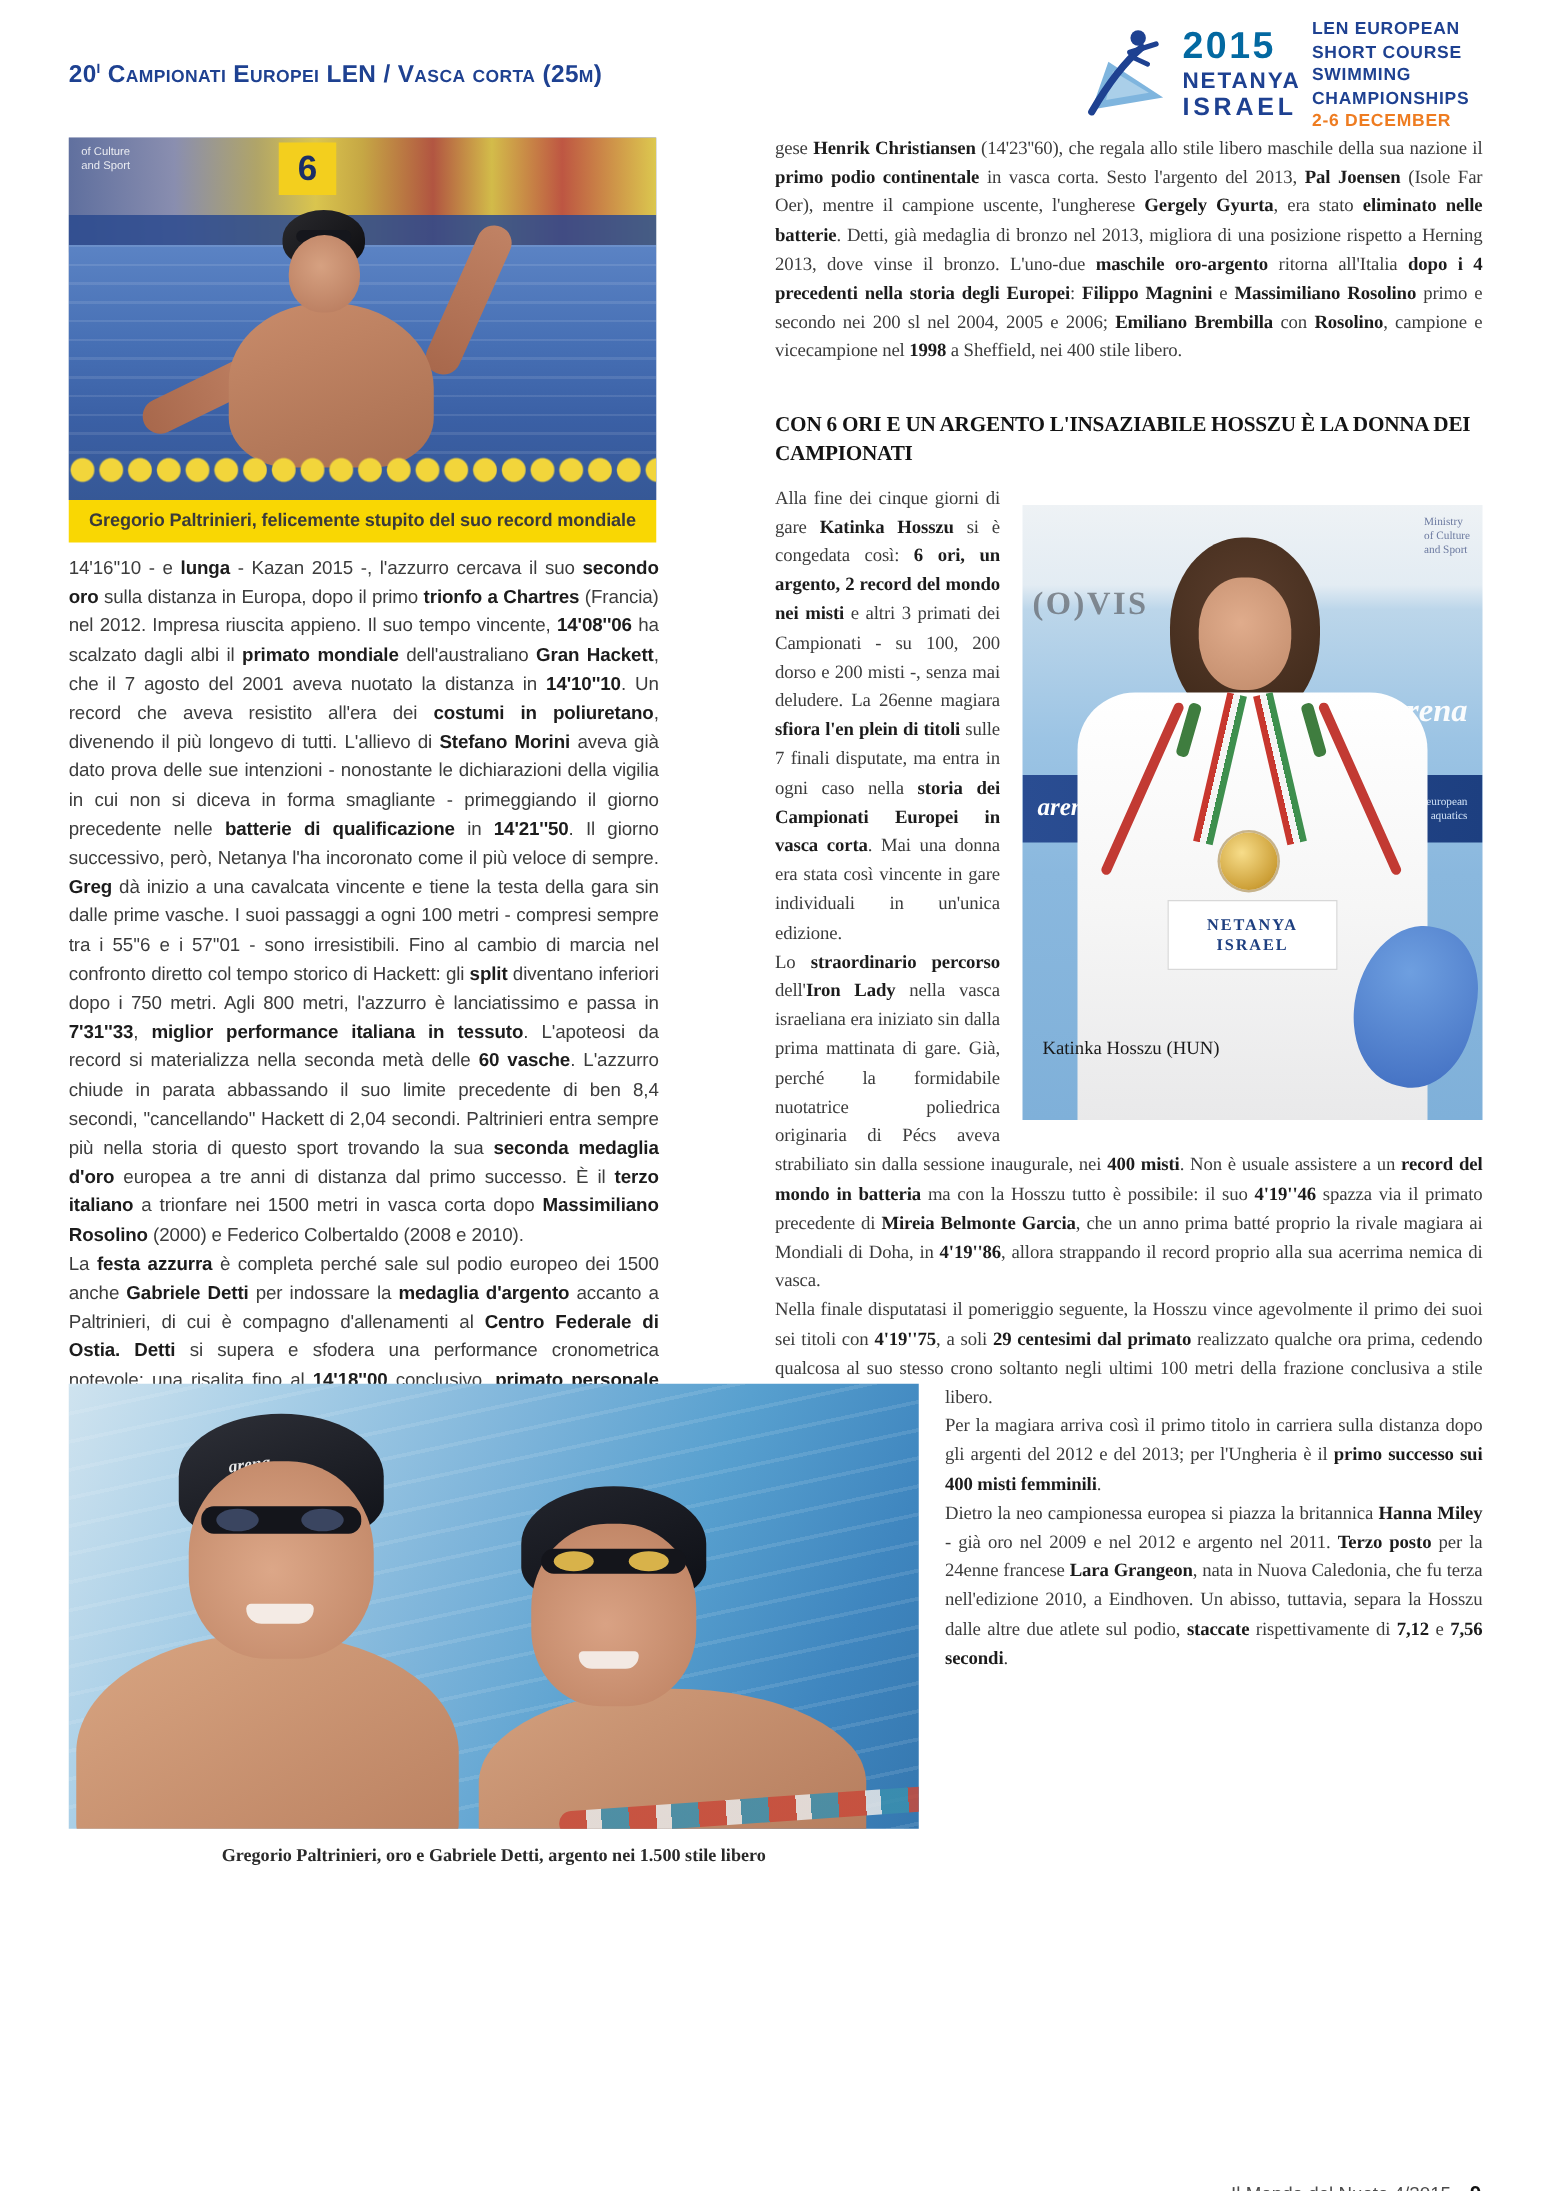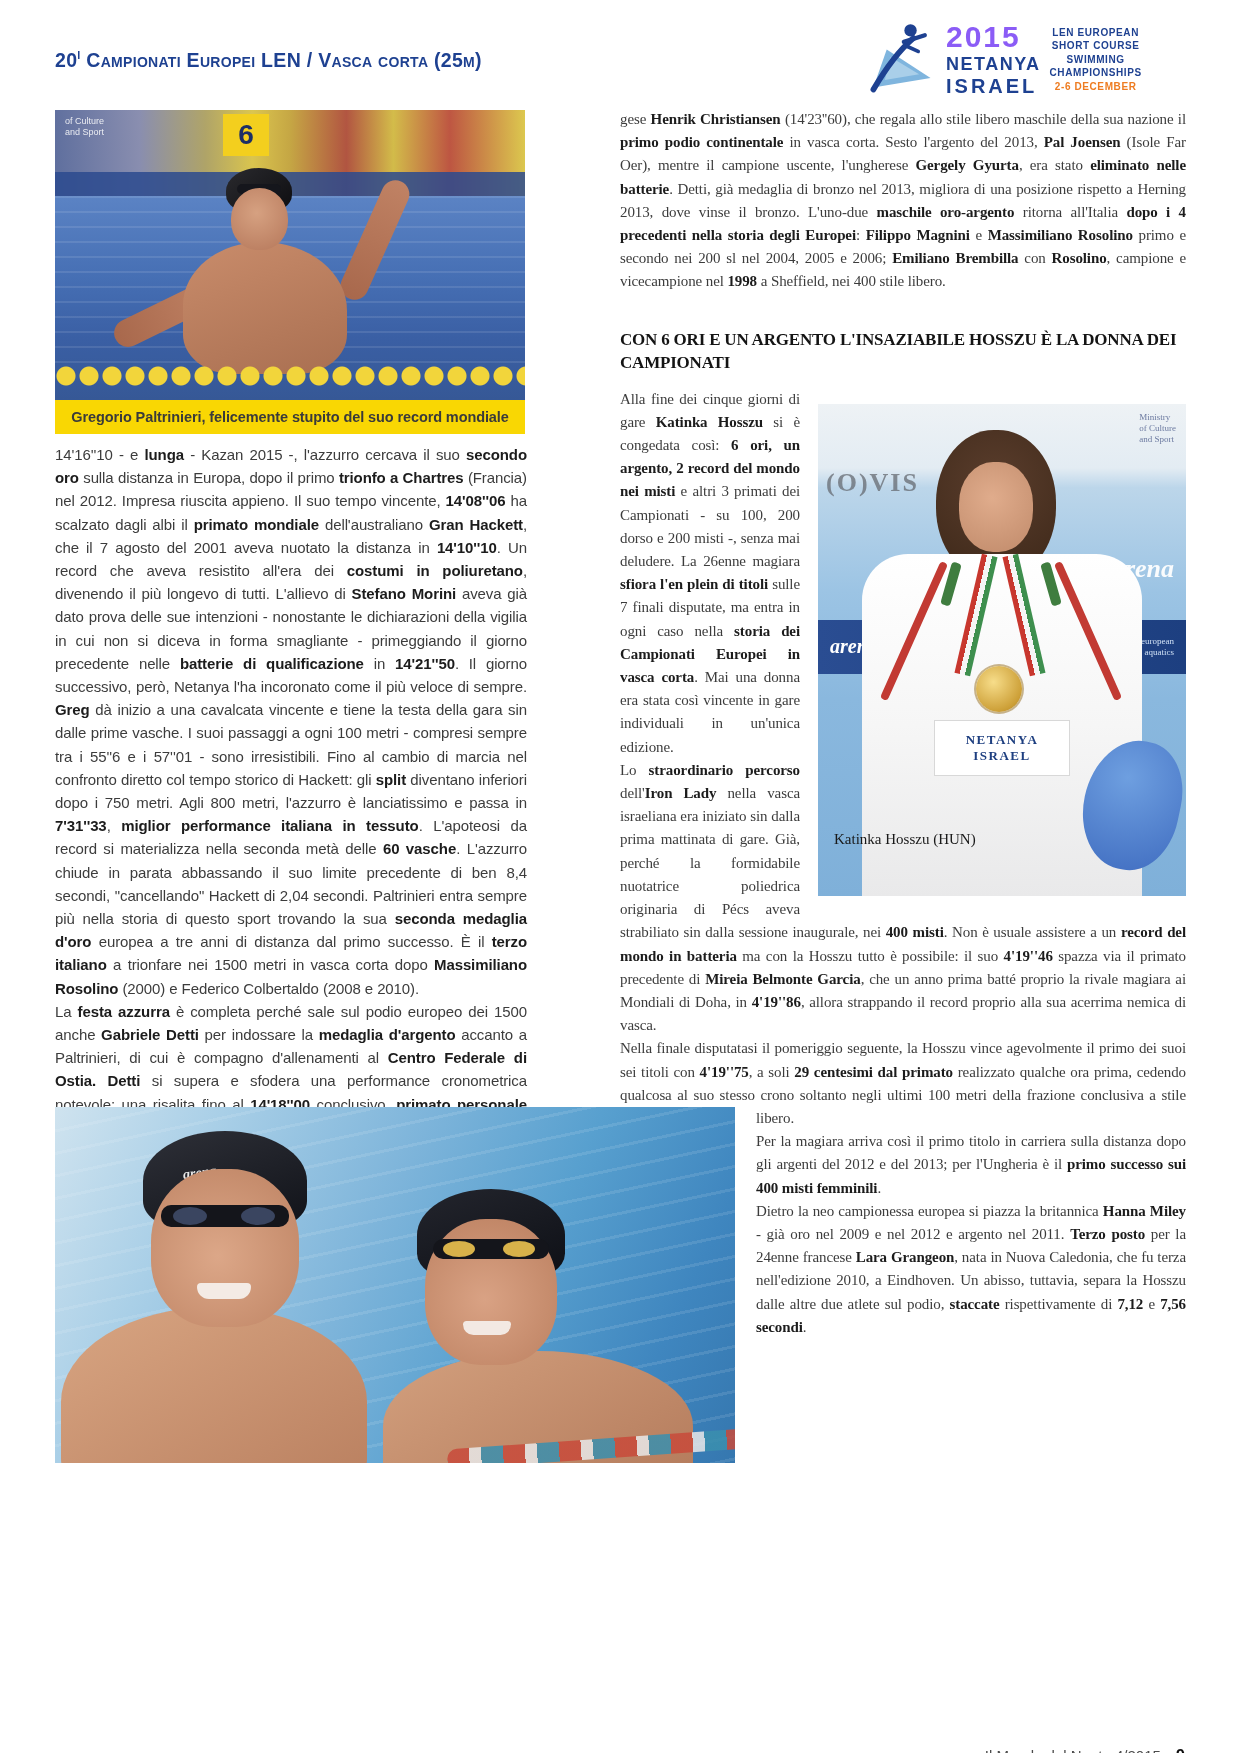--- a/index.html
+++ b/index.html
@@ -10,25 +10,25 @@
   }
   
   .kicker{
     position:absolute;left:55px;top:44px;color:#1e4191;font-weight:bold;
     font-variant:small-caps;font-size:19.5px;line-height:23px;letter-spacing:.3px;
   }
   .kicker sup{font-size:.55em;vertical-align:super;}
   .logo{position:absolute;left:858px;top:18px;width:336px;height:82px;display:flex;align-items:center;}
   .logo-mark{width:86px;height:80px;flex:0 0 auto;}
   .logo-mid{display:flex;flex-direction:column;line-height:1;margin-left:2px;}
-  .logo-year{color:#8b5cf6;font-size:30px;font-weight:bold;letter-spacing:2px;}
+  .logo-year{color:#0369a1;font-size:30px;font-weight:bold;letter-spacing:2px;}
   .logo-city{color:#1e4191;font-size:18px;font-weight:bold;letter-spacing:1.5px;margin-top:3px;}
   .logo-country{color:#1e4191;font-size:20px;font-weight:bold;letter-spacing:3px;margin-top:3px;}
   .logo-right{display:flex;flex-direction:column;gap:2.5px;margin-left:9px;}
-  .logo-right .l{color:#1e4191;font-size:10px;font-weight:bold;letter-spacing:.6px;white-space:nowrap;text-align:center;}
+  .logo-right .l{color:#1e4191;font-size:14px;font-weight:bold;letter-spacing:.6px;white-space:nowrap;}
   .logo-right .d{color:#ee7c21;}
   
   .col-left{position:absolute;left:55px;top:443px;width:472px;}
   .col-right{position:absolute;left:620px;top:108px;width:566px;font-family:Liberation Serif, serif;}
   p.body{margin:0;font-size:15px;line-height:23.2px;text-align:justify;color:#3c3c3c;letter-spacing:-.1px;}
   p.body .b{font-weight:bold;color:#1c1c1c;}
   h2.subhead{margin:34px 0 14px 0;font-size:17px;line-height:23px;font-weight:bold;color:#141414;letter-spacing:-.2px;}
   
   .fig-top{position:absolute;left:55px;top:110px;width:470px;height:324px;}
   .fig-top .ph{position:relative;width:470px;height:290px;overflow:hidden;background:linear-gradient(180deg,#7d88ae 0%,#66759f 12%,#4d6aa6 30%,#3f66ad 55%,#3a5a9a 80%,#32508c 100%);}
@@ -207,20 +207,21 @@
         <div class="b-smile1"></div>
         <div class="b-sh2"></div>
         <div class="b-cap2"></div>
         <div class="b-head2"></div>
         <div class="b-gog2"></div>
         <div class="b-lens2a"></div>
         <div class="b-lens2b"></div>
         <div class="b-smile2"></div>
         <div class="b-rope"></div>
       </figure>
+      <div class="b-cap-text">Gregorio Paltrinieri, oro e Gabriele Detti, argento nei 1.500 stile libero</div>
     </div>
 
     <p class="body"><span>Nella finale disputatasi il pomeriggio seguente, la Hosszu vince agevolmente il primo dei suoi sei titoli con </span><span class="b">4'19''75</span><span>, a soli </span><span class="b">29 centesimi dal primato</span><span> realizzato qualche ora prima, cedendo qualcosa al suo stesso crono soltanto negli ultimi 100 metri della frazione conclusiva a stile libero.</span></p>
     <p class="body"><span>Per la magiara arriva così il primo titolo in carriera sulla distanza dopo gli argenti del 2012 e del 2013; per l'Ungheria è il </span><span class="b">primo successo sui 400 misti femminili</span><span>.</span></p>
     <p class="body"><span>Dietro la neo campionessa europea si piazza la britannica </span><span class="b">Hanna Miley</span><span> - già oro nel 2009 e nel 2012 e argento nel 2011. </span><span class="b">Terzo posto</span><span> per la 24enne francese </span><span class="b">Lara Grangeon</span><span>, nata in Nuova Caledonia, che fu terza nell'edizione 2010, a Eindhoven. Un abisso, tuttavia, separa la Hosszu dalle altre due atlete sul podio, </span><span class="b">staccate</span><span> rispettivamente di </span><span class="b">7,12</span><span> e </span><span class="b">7,56 secondi</span><span>.</span></p>
   </div>
 
   <div class="footer">
     <span>Il Mondo del Nuoto 4/2015</span><span class="dot">•</span><span class="pg">9</span>
   </div>

